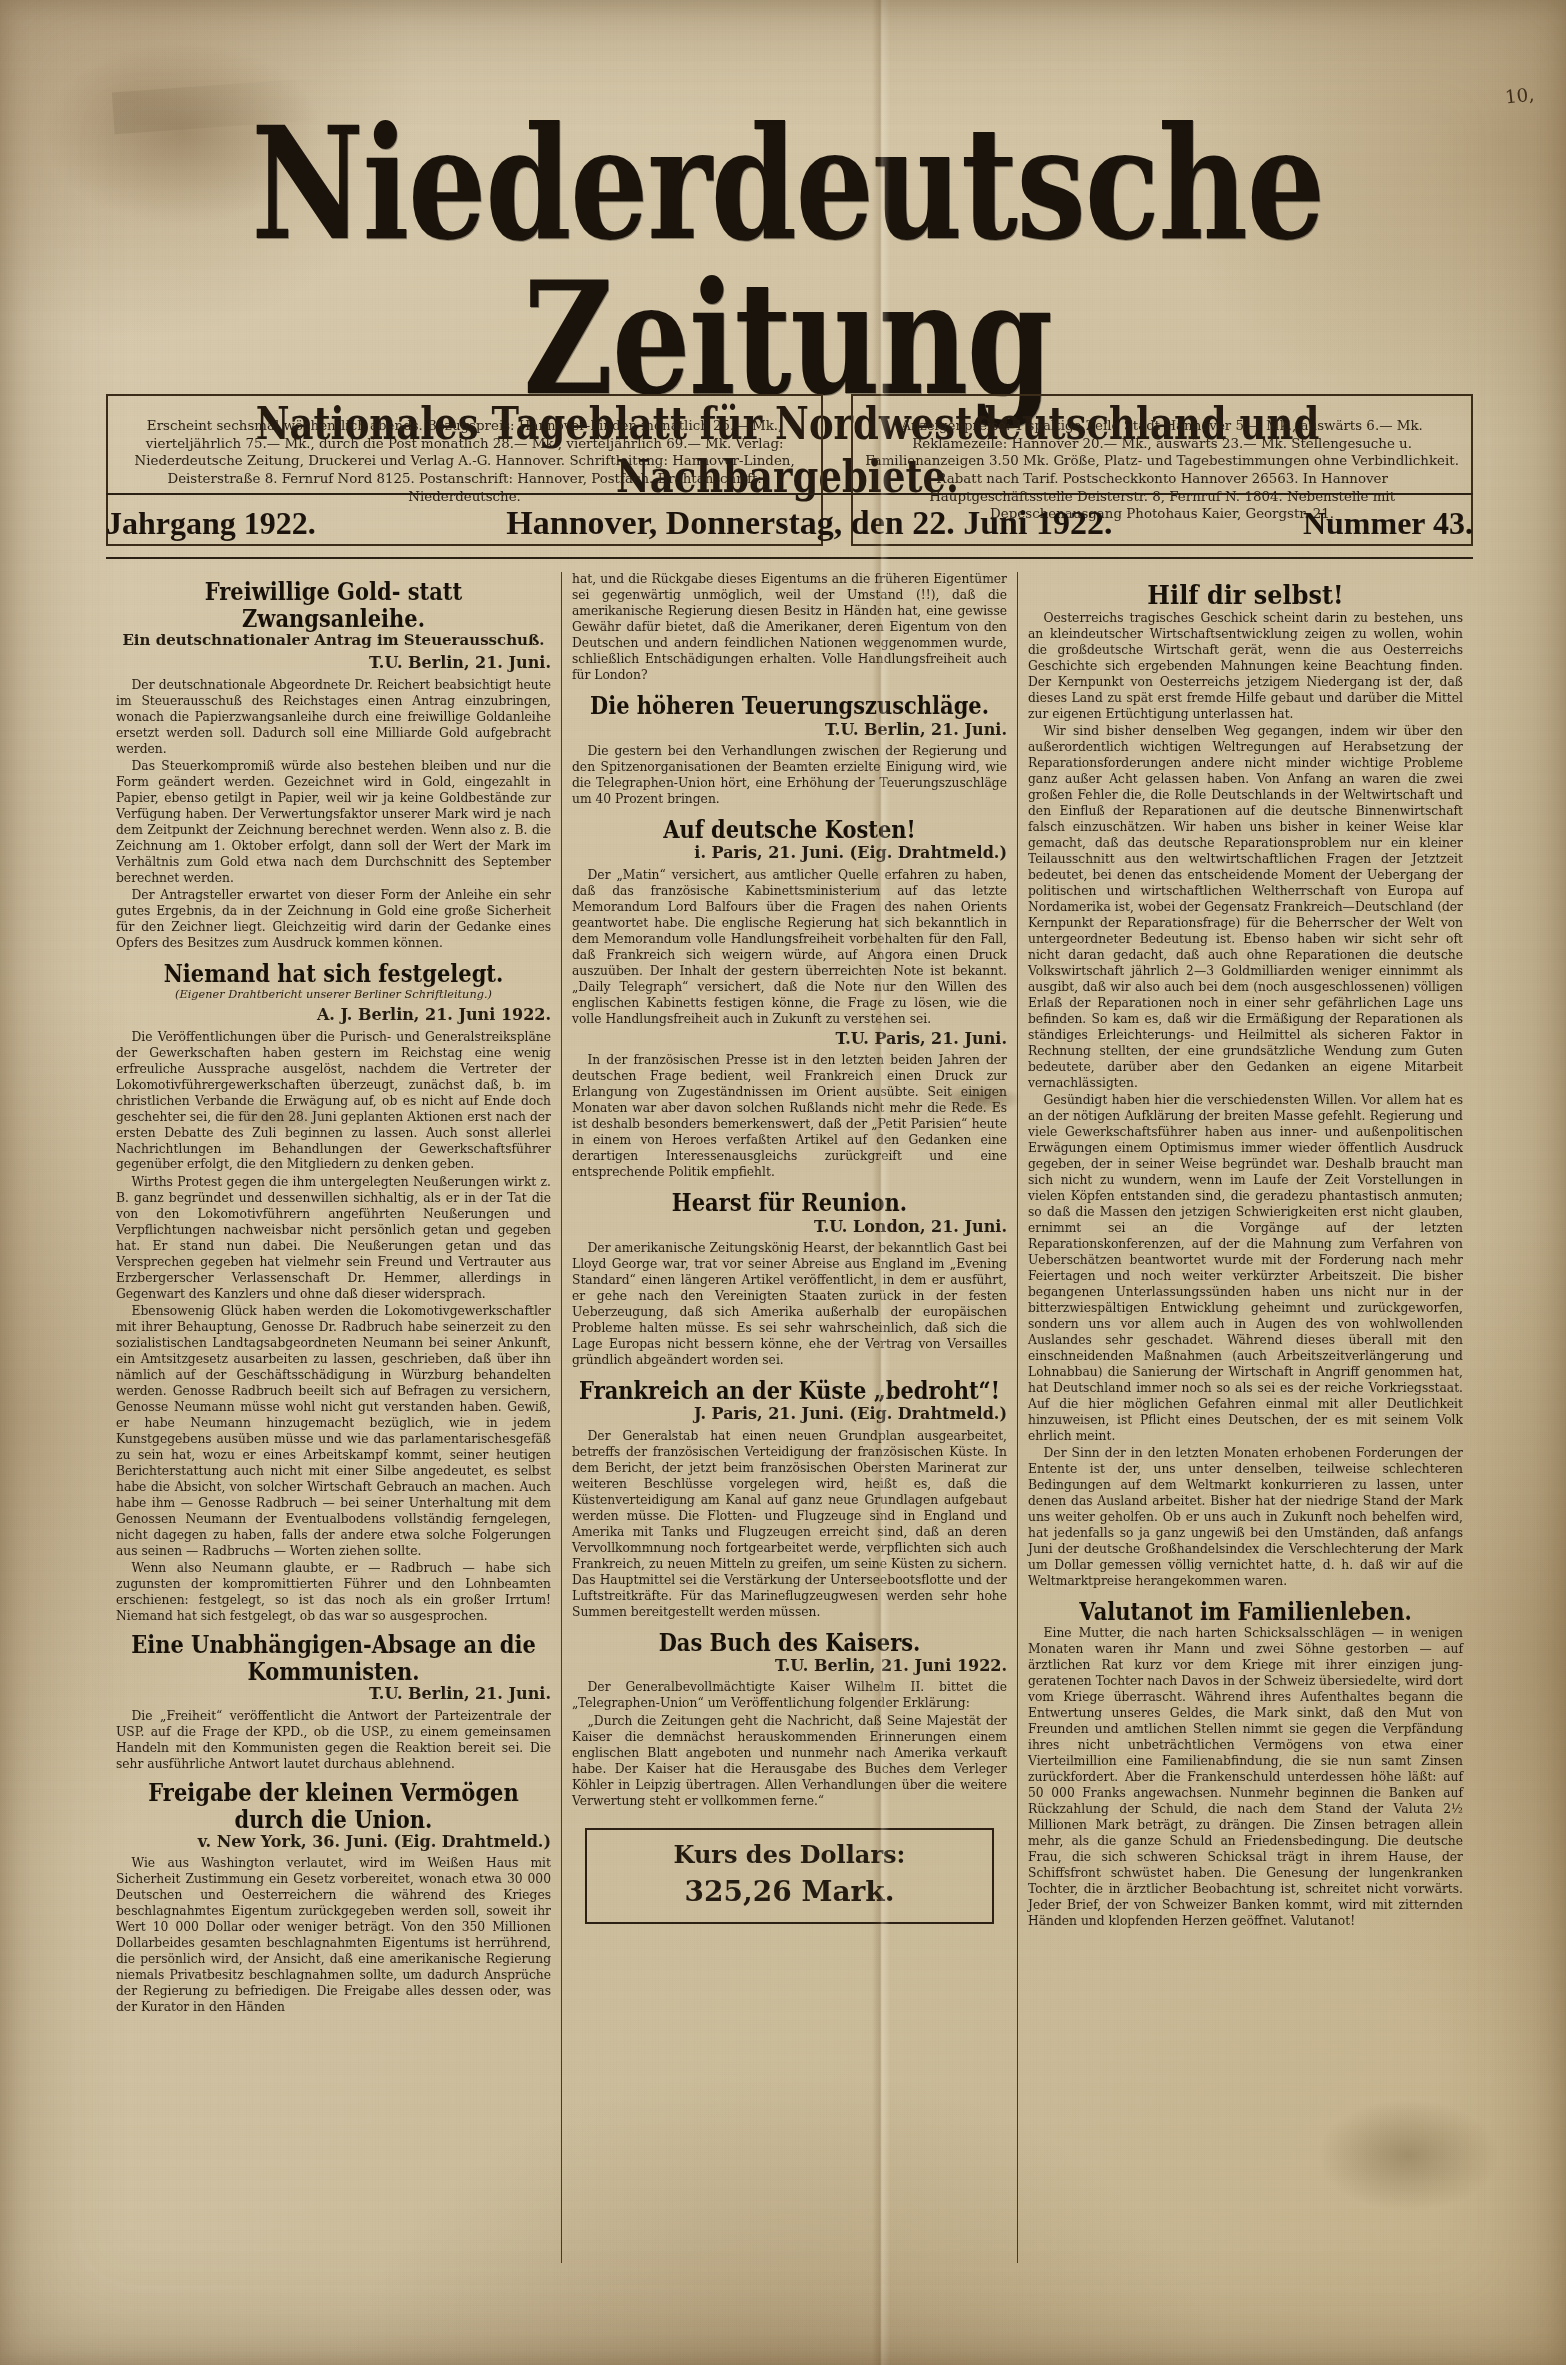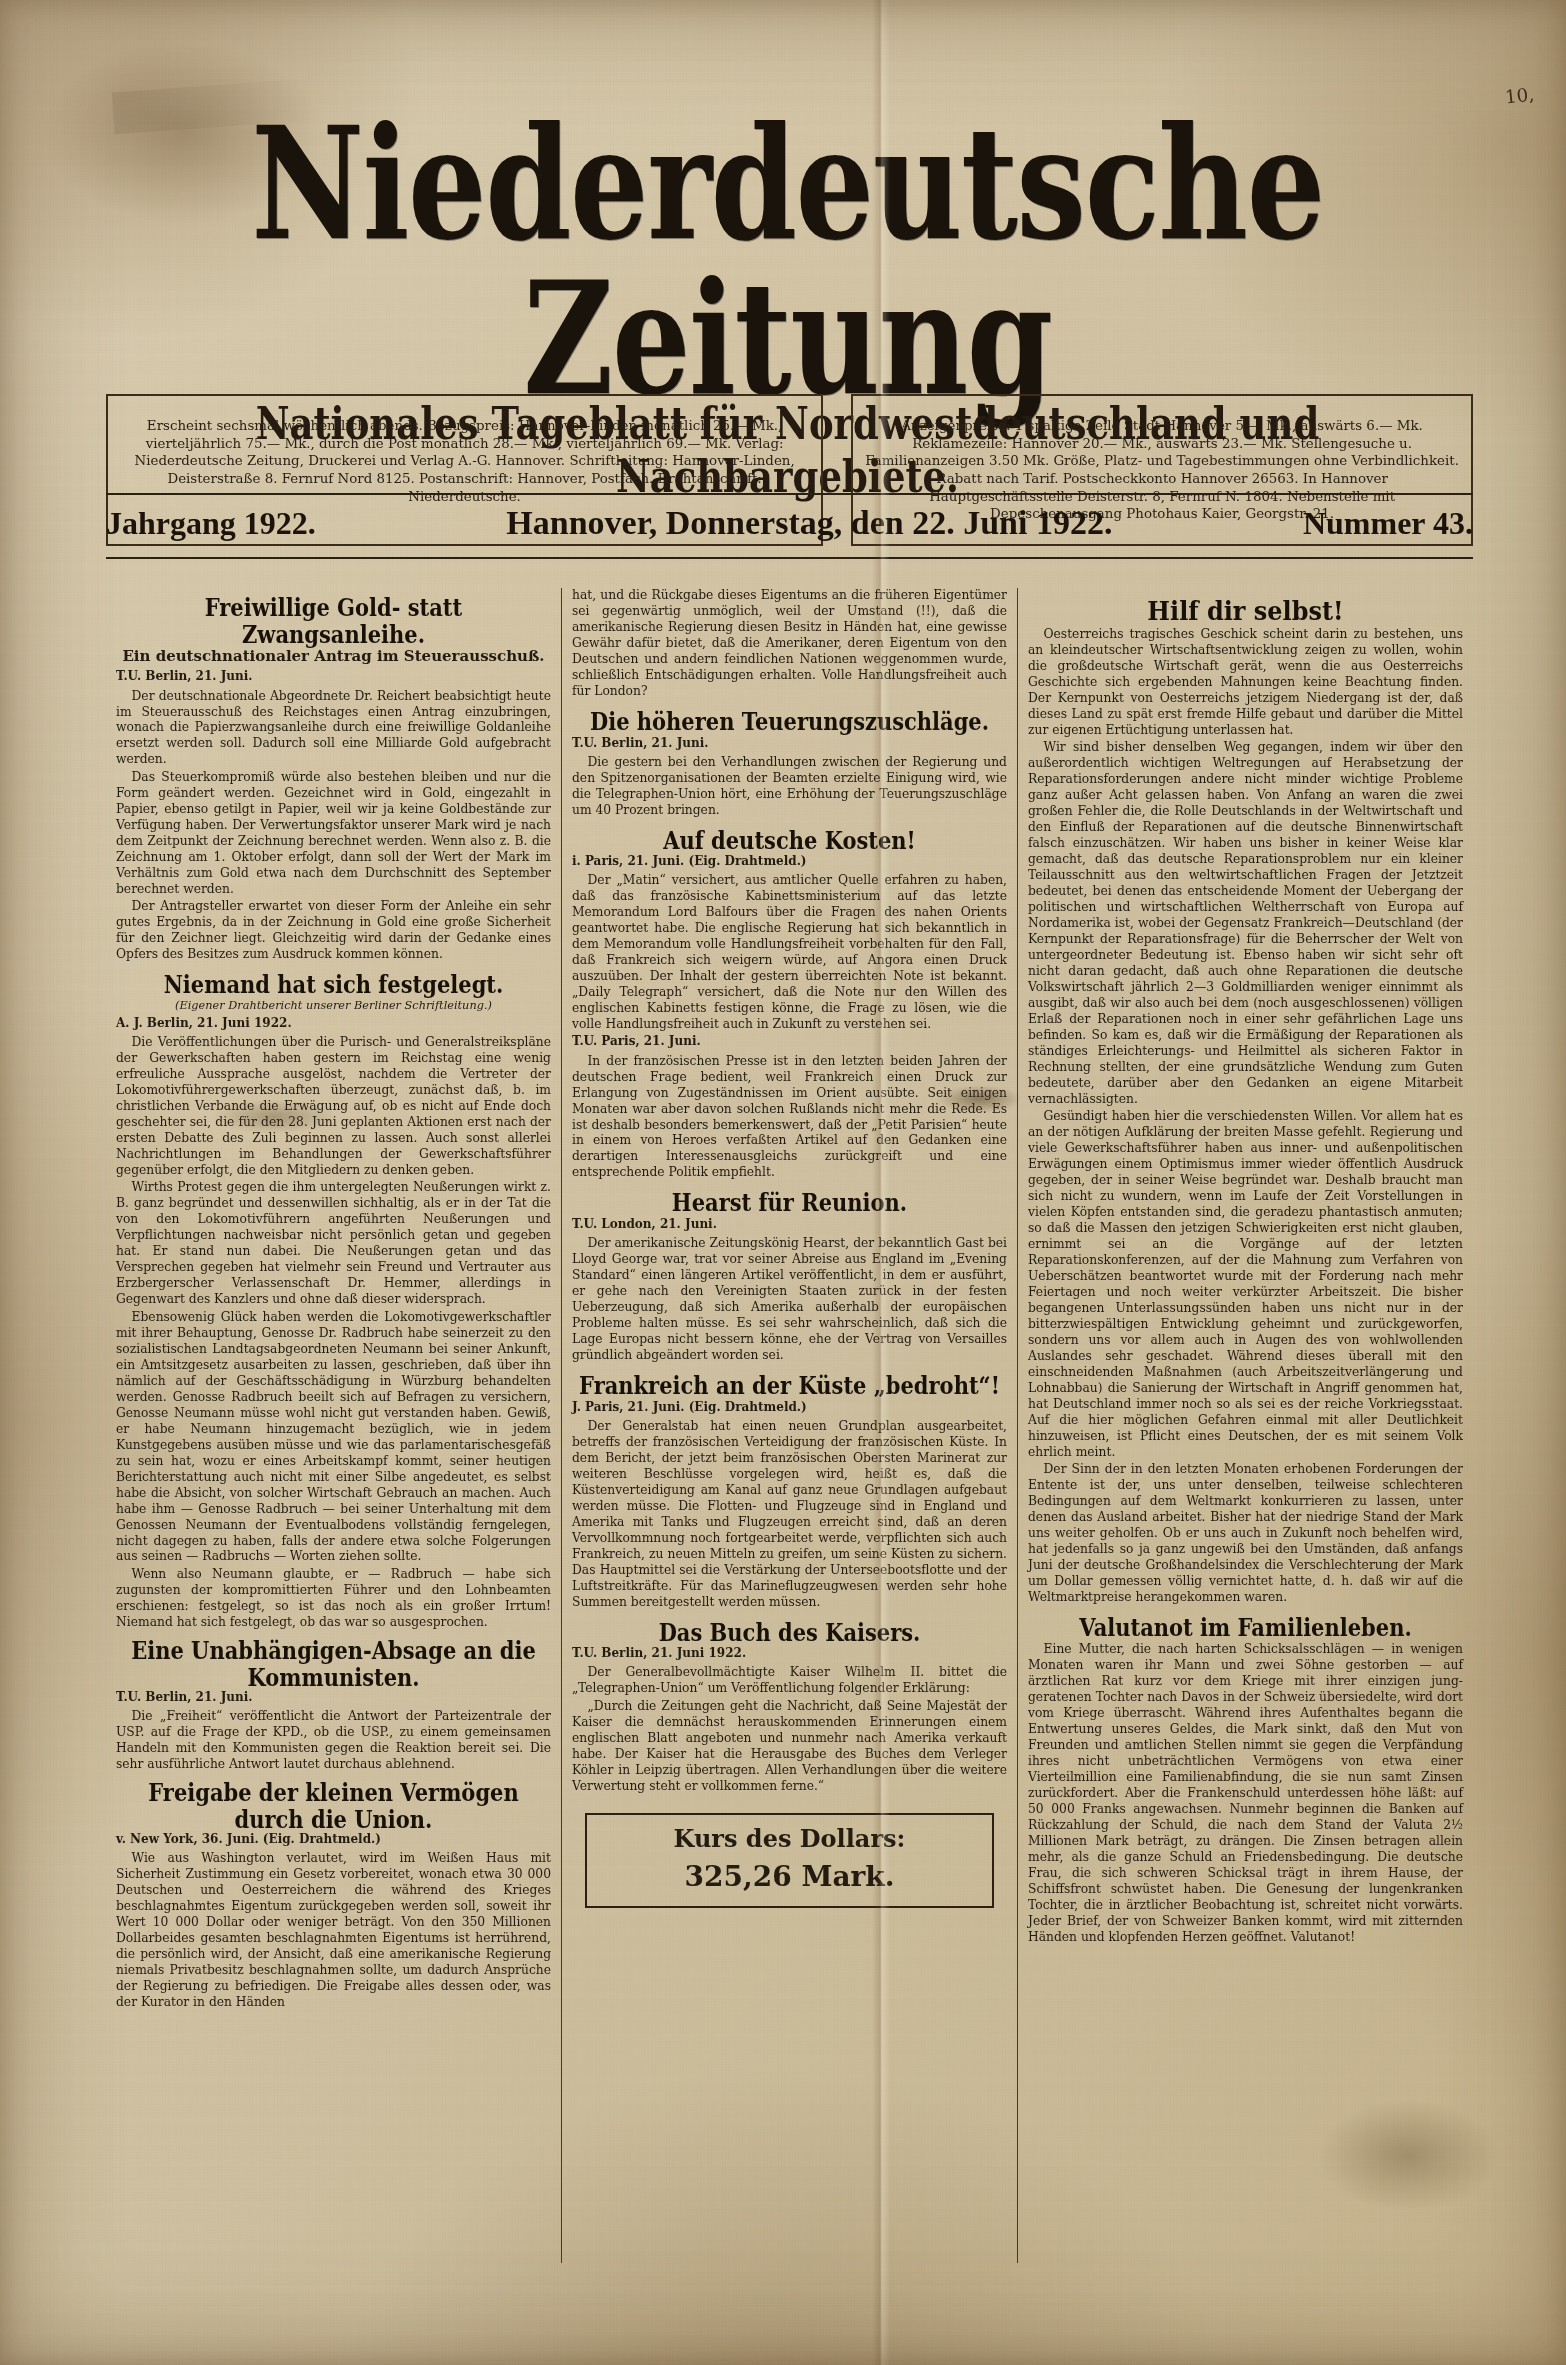--- a/index.html
+++ b/index.html
@@ -108,21 +108,20 @@
   }
   .col{
     width:437px;
     padding:0 10px;
     font-size:12.3px;
     line-height:1.30;
     text-align:justify;
     font-family:"DejaVu Serif", serif;
     color:#241b11;
     position:relative;
-    margin-top:16px;
   }
   .col + .col{border-left:1.4px solid #4a3a22;}
   .col p{margin:0 0 1.4px 0;text-indent:15.5px;}
   .col p.noind{text-indent:0;}
   h2.head{
     font-family:"DejaVu Serif", serif;
     font-weight:bold;
     font-size:21px;
     text-align:center;
     margin:10px 0 2.1px 0;
@@ -130,21 +129,21 @@
     transform:scaleY(1.12);
     transform-origin:center;
     color:#181109;
   }
   h2.head.big{font-size:24px;}
   h3.sub{
     font-size:15px;font-weight:bold;text-align:center;margin:1.4px 0 2.8px 0;
     font-family:"DejaVu Serif", serif;
   }
   .byline{
-    text-align:left;font-size:12px;margin:0.7px 0 3.5px 0;font-style:italic;
+    text-align:right;font-size:16px;margin:0.7px 0 3.5px 0;font-style:italic;
   }
   .byline.b{font-weight:bold;font-style:normal;}
   .smallnote{font-size:11.3px;text-align:center;margin:0 0 2.8px 0;font-style:italic;}
   .dollarbox{
     margin:18.3px auto 0 auto;
     border:2.8px double #2c2014;
     padding:8.5px 7px 11.3px 7px;
     text-align:center;
     width:90%;
   }

